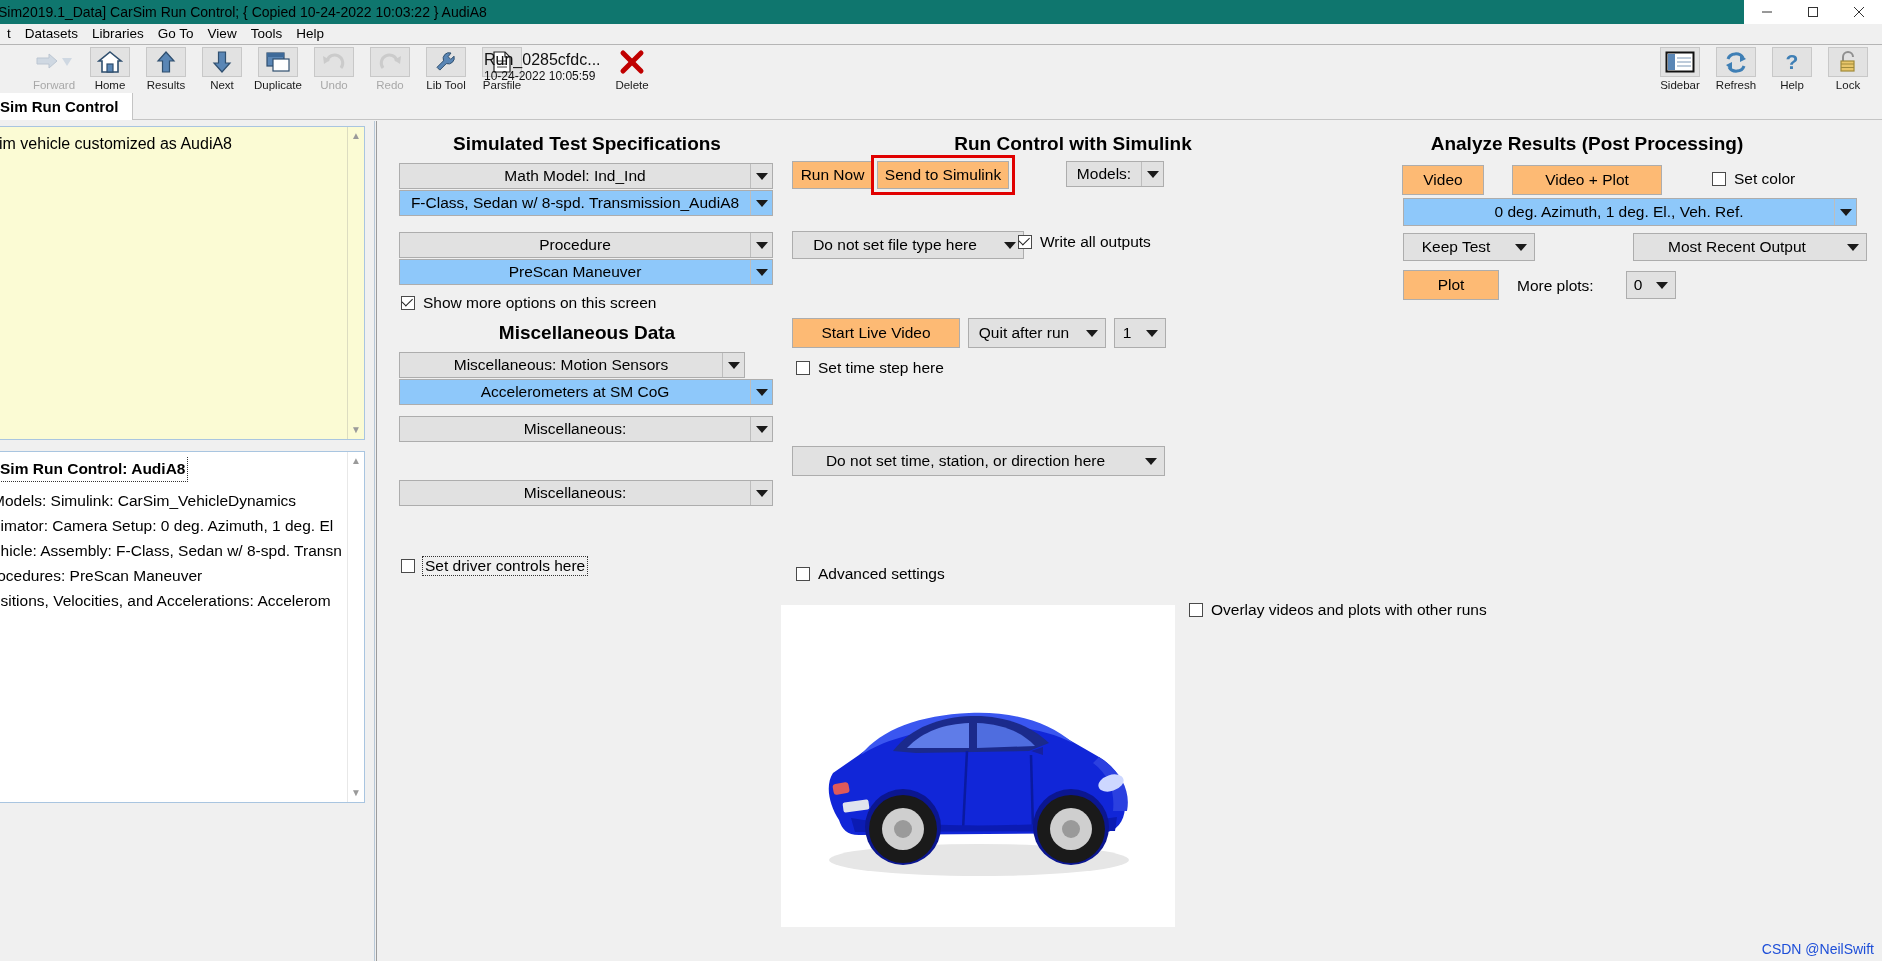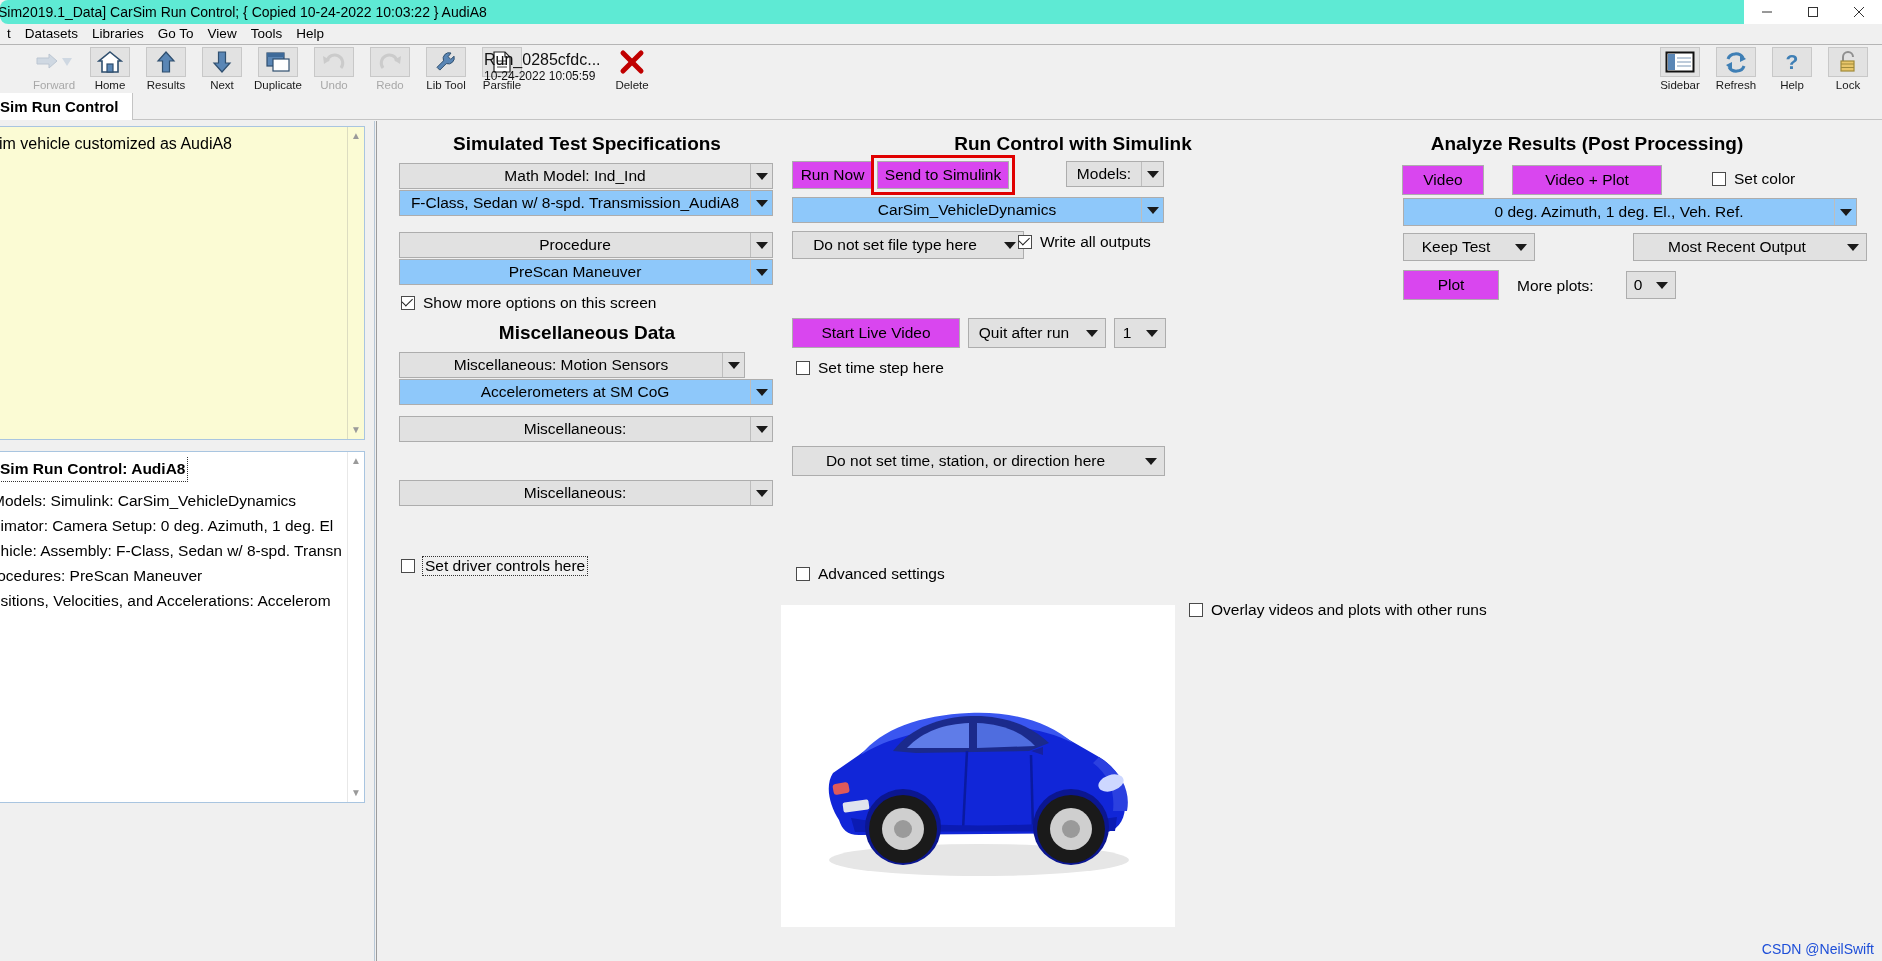--- a/index.html
+++ b/index.html
@@ -15,22 +15,22 @@
   #app {
     position: relative;
     width: 1882px; height: 961px;
     background: #f0f0f0;
   }
 
   
   .titlebar {
     position: absolute; left: 0; top: 0;
     width: 1882px; height: 24px;
-    background: #5eead4;
-    display: flex; align-items: center; border-radius: 8px;
+    background: #0f766e;
+    display: flex; align-items: center;
   }
   .titlebar-text {
     font-size: 14px;
     color: #000;
     padding-left: 0px;
     margin-left: -2px;
     white-space: nowrap;
   }
   .win-buttons {
     position: absolute; right: 0; top: 0;
@@ -186,21 +186,21 @@
     width: 22px; height: 100%;
     border-left: 1px solid #bdbdbd;
     display: flex; align-items: center; justify-content: center;
   }
   .combo.noborderarrow .carrow { border-left: none; width: 26px; }
   .caret { width: 0; height: 0; border-left: 6px solid transparent; border-right: 6px solid transparent; border-top: 7px solid #1a1a1a; }
 
   .btn {
     position: absolute;
     height: 28px;
-    background: #d946ef;
+    background: #fdba74;
     border: 1px solid #adadad;
     display: flex; align-items: center; justify-content: center;
     font-size: 15.5px; color: #000; white-space: nowrap;
   }
 
   .btn-highlight {
     position: absolute;
     border: 3px solid #e00000;
   }
 
@@ -548,26 +548,20 @@
     </div>
     <div class="btn-highlight" style="left:494px; top:34px; width:144px; height:40px;"></div>
 
     <div class="combo" style="left:689px; top:40px; width:98px;">
       <span class="ctext">Models:</span>
       <span class="carrow">
           <i class="caret"></i>
         </span>
     </div>
 
-    <div class="combo blue" style="left:415px; top:76px; width:372px;">
-      <span class="ctext">CarSim_VehicleDynamics</span>
-      <span class="carrow">
-          <i class="caret"></i>
-        </span>
-    </div>
 
     <div class="combo noborderarrow" style="left:415px; top:110px; width:232px; height:28px;">
       <span class="ctext">Do not set file type here</span>
       <span class="carrow">
           <i class="caret"></i>
         </span>
     </div>
 
     <div class="chk" style="left:641px; top:112px;">
       <span class="chkbox">

